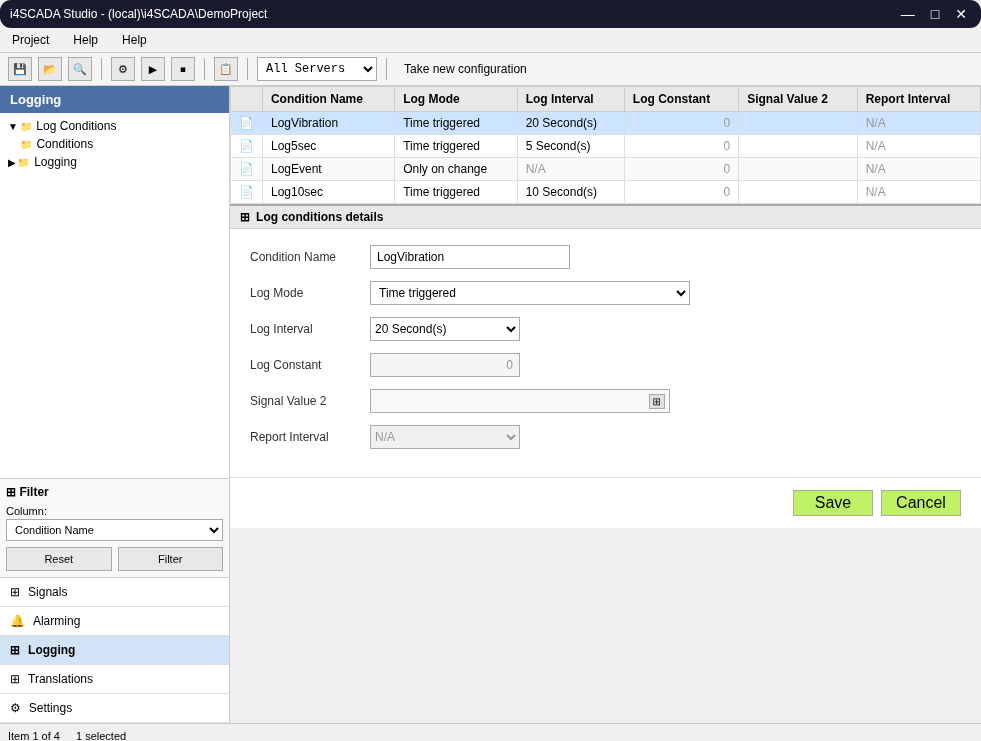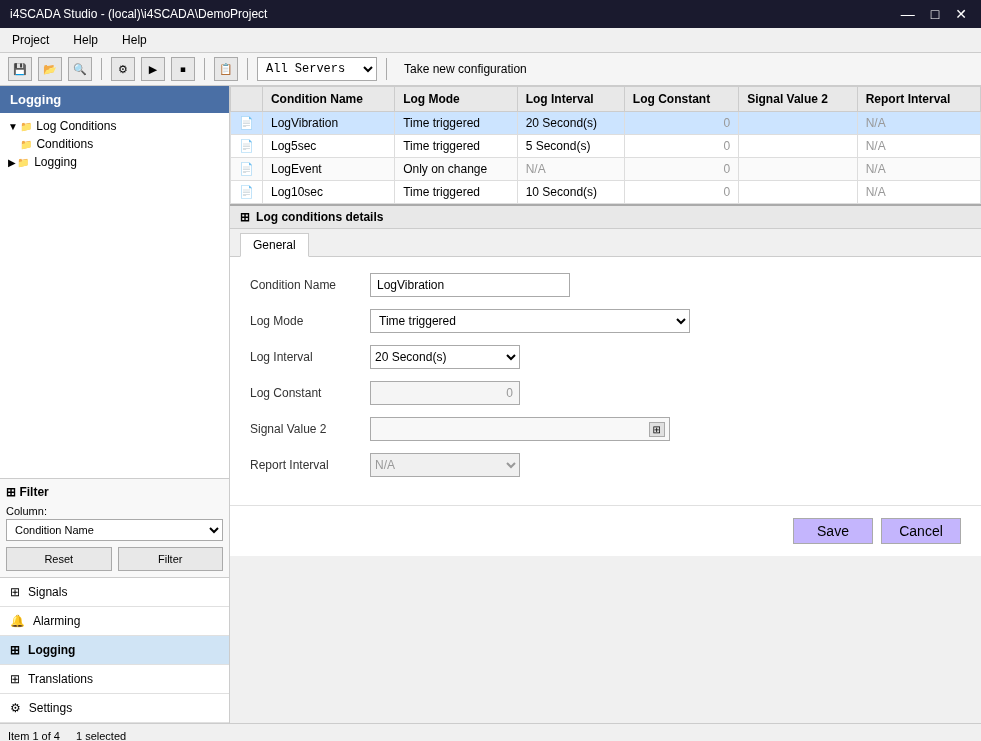--- a/index.html
+++ b/index.html
@@ -7,20 +7,21 @@
     
     
     .title-bar {
       background: #1a1a2e;
       color: #fff;
       padding: 6px 10px;
       display: flex;
       align-items: center;
       justify-content: space-between;
       font-size: 12px;
+      border-radius: 11px;
     }
     .title-bar-controls { display: flex; gap: 8px; }
     .title-btn { background: none; border: none; color: #fff; cursor: pointer; font-size: 14px; padding: 0 4px; }
     
     
     .menu-bar {
       background: #f0f0f0;
       border-bottom: 1px solid #ccc;
       padding: 3px 8px;
       display: flex;
@@ -277,23 +278,23 @@
       justify-content: flex-end;
       padding: 12px 20px;
       gap: 8px;
       background: #fff;
       border-top: 1px solid #e0e0e0;
     }
     .action-btn {
       width: 80px;
       height: 26px;
       border: 1px solid #aaa;
-      background: #c4b5fd;
-      cursor: pointer;
-      font-size: 14px;
+      background: #bef264;
+      cursor: pointer;
+      font-size: 16px;
     }
     
     
     .status-bar {
       background: #f0f0f0;
       border-top: 1px solid #ccc;
       padding: 3px 8px;
       font-size: 11px;
       display: flex;
       gap: 16px;
@@ -459,23 +460,20 @@
         </tbody>
       </table>
     </div>
 
     <div class="details-section">
       <div class="details-header">
         <span>⊞</span>
         <span>Log conditions details</span>
       </div>
 
-      <div class="details-tabs">
-        <div class="tab active">General</div>
-      </div>
 
       <div class="form-area">
 
         <div class="form-row">
           <span class="form-label">Condition Name</span>
           <input class="form-input form-input-wide" type="text" value="LogVibration" style="">
         </div>
 
         <div class="form-row">
           <span class="form-label">Log Mode</span>

